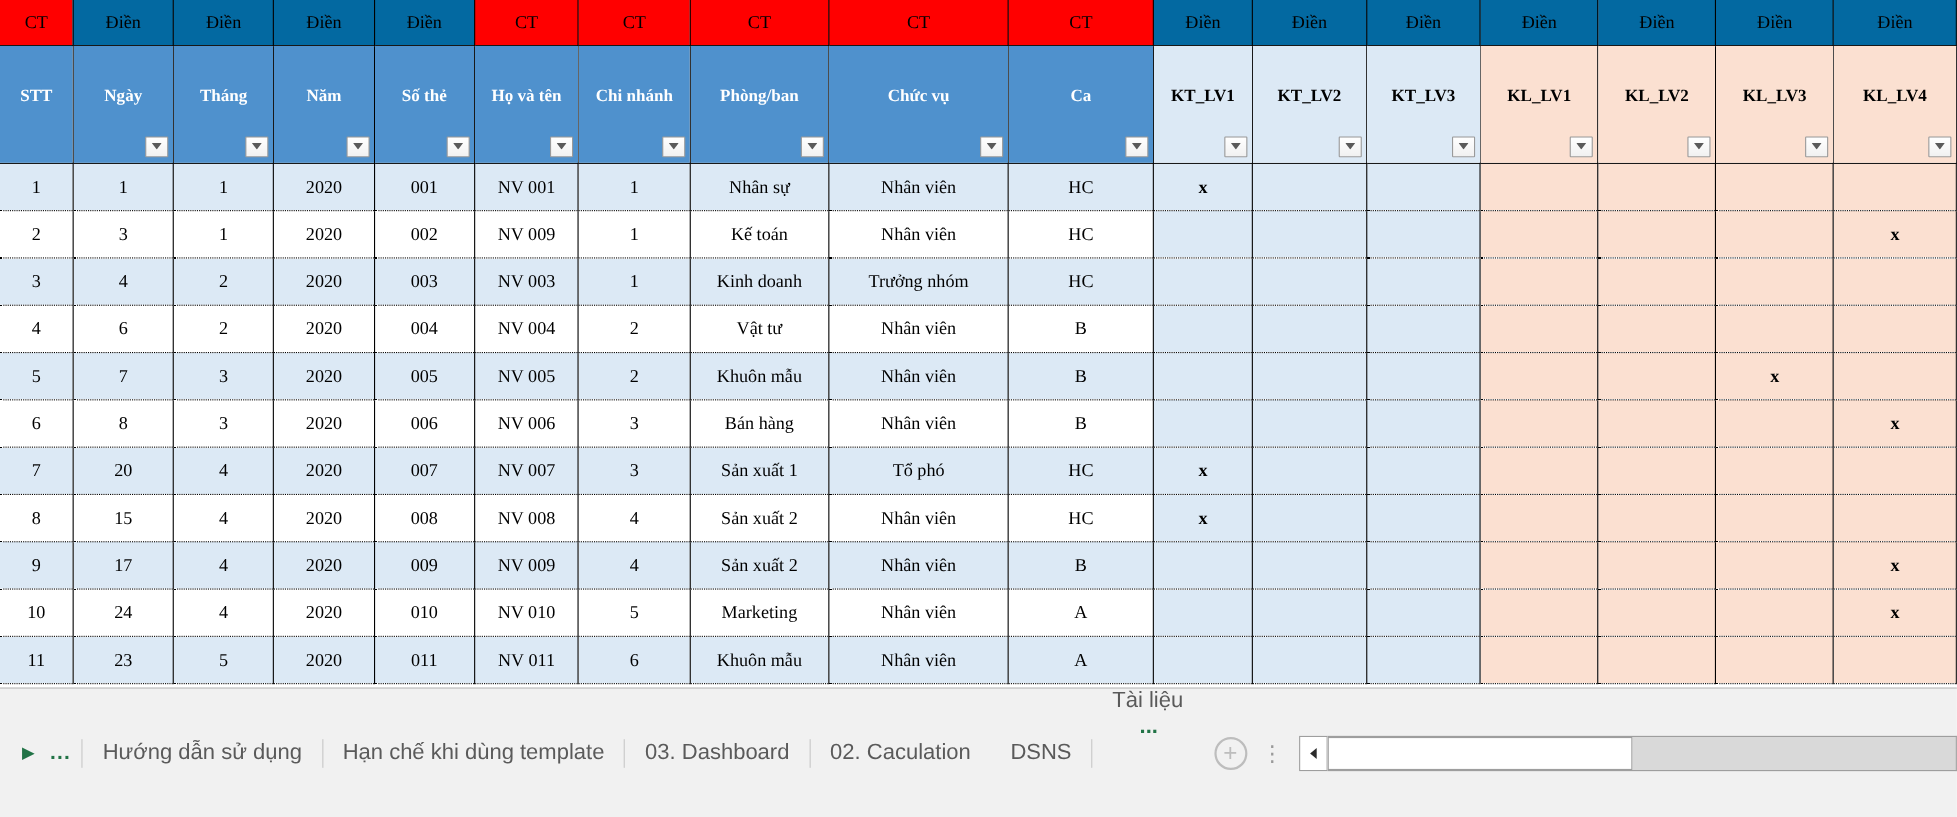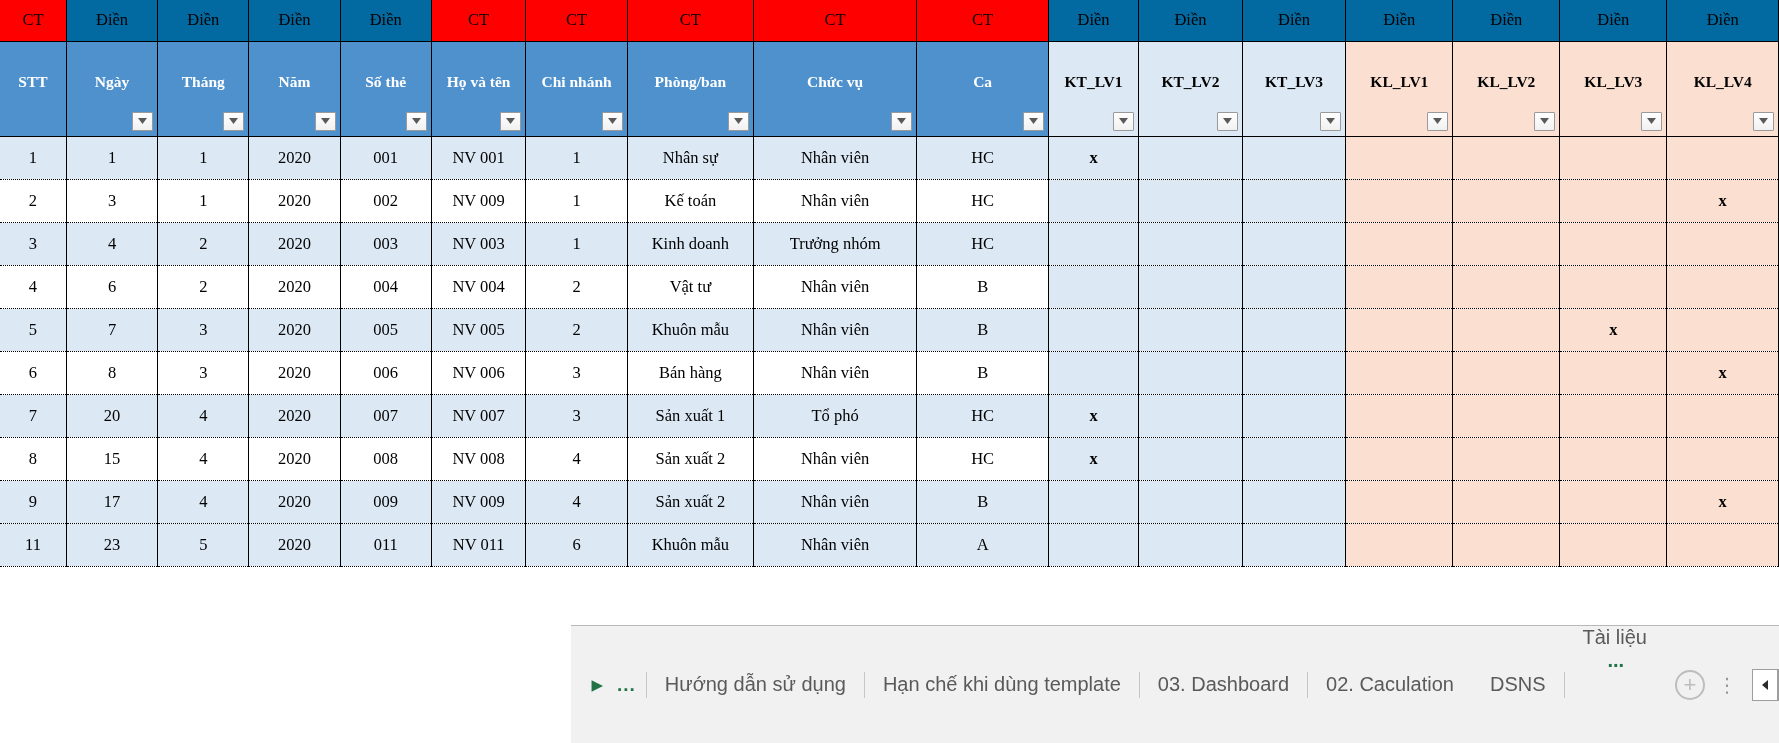--- a/index.html
+++ b/index.html
@@ -5,21 +5,21 @@
 <style>
   * { box-sizing: border-box; }
   html, body {
     margin: 0; padding: 0;
     width: 1779px; height: 743px;
     overflow: hidden;
     background: #ffffff;
     font-family: "Liberation Serif", "DejaVu Serif", serif;
   }
 
-  #app { width: 1779px; height: 743px; display: flex; flex-direction: column; align-items: flex-end; }
+  #app { width: 1779px; height: 743px; display: flex; flex-direction: column; }
 
   
   #grid-wrap { flex: 0 0 625px; height: 625px; overflow: hidden; position: relative; }
   table.sheet {
     width: 1779px;
     border-collapse: collapse;
     table-layout: fixed;
     border-spacing: 0;
   }
   table.sheet td, table.sheet th { padding: 0; margin: 0; }
@@ -33,21 +33,21 @@
     color: #000000;
     border-right: 1px solid #000000;
     border-bottom: 1px solid #000000;
     font-family: "Liberation Serif", serif;
   }
   td.band-ct   { background: #FF0000; }
   td.band-dien { background: #0369a1; }
 
   
   tr.head-row th {
-    height: 95px;
+    height: 107px;
     vertical-align: middle;
     text-align: center;
     font-size: 15.5px;
     font-weight: bold;
     border-right: 1px solid #000000;
     border-bottom: 1px solid #000000;
     position: relative;
     line-height: 1.12;
     font-family: "Liberation Serif", serif;
   }
@@ -530,20 +530,39 @@
             <td class="fill-band-a">9</td>
             <td class="fill-band-a">17</td>
             <td class="fill-band-a">4</td>
             <td class="fill-band-a">2020</td>
             <td class="fill-band-a">009</td>
             <td class="fill-band-a name-cell">NV 009</td>
             <td class="fill-band-a">4</td>
             <td class="fill-band-a">Sản xuất 2</td>
             <td class="fill-band-a">Nhân viên</td>
             <td class="fill-band-a">B</td>
+            <td class="fill-kt sep-left"></td>
+            <td class="fill-kt"></td>
+            <td class="fill-kt"></td>
+            <td class="fill-kl sep-left"></td>
+            <td class="fill-kl"></td>
+            <td class="fill-kl"></td>
+            <td class="fill-kl mark">x</td>
+          </tr>
+          <tr class="data-row">
+            <td class="fill-band-b">10</td>
+            <td class="fill-band-b">24</td>
+            <td class="fill-band-b">4</td>
+            <td class="fill-band-b">2020</td>
+            <td class="fill-band-b">010</td>
+            <td class="fill-band-b name-cell">NV 010</td>
+            <td class="fill-band-b">5</td>
+            <td class="fill-band-b">Marketing</td>
+            <td class="fill-band-b">Nhân viên</td>
+            <td class="fill-band-b">A</td>
             <td class="fill-kt sep-left"></td>
             <td class="fill-kt"></td>
             <td class="fill-kt"></td>
             <td class="fill-kl sep-left"></td>
             <td class="fill-kl"></td>
             <td class="fill-kl"></td>
             <td class="fill-kl mark">x</td>
           </tr>
           <tr class="data-row">
             <td class="fill-band-a">11</td>

